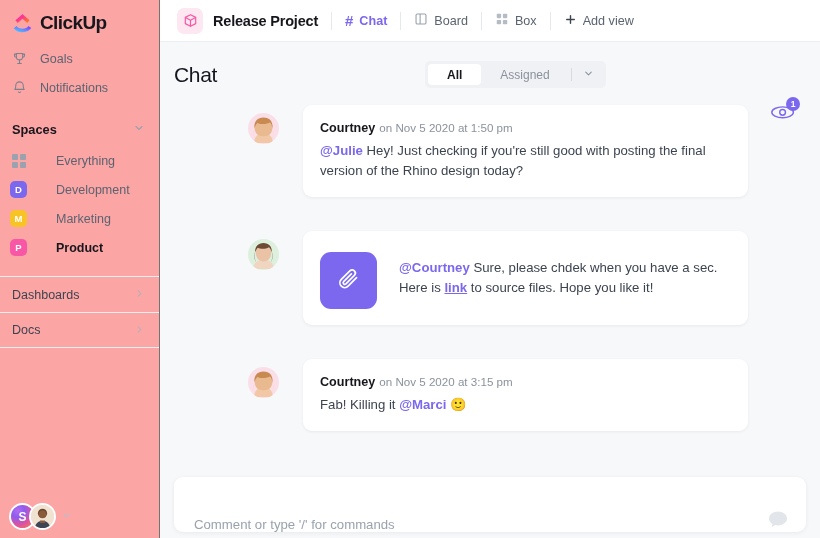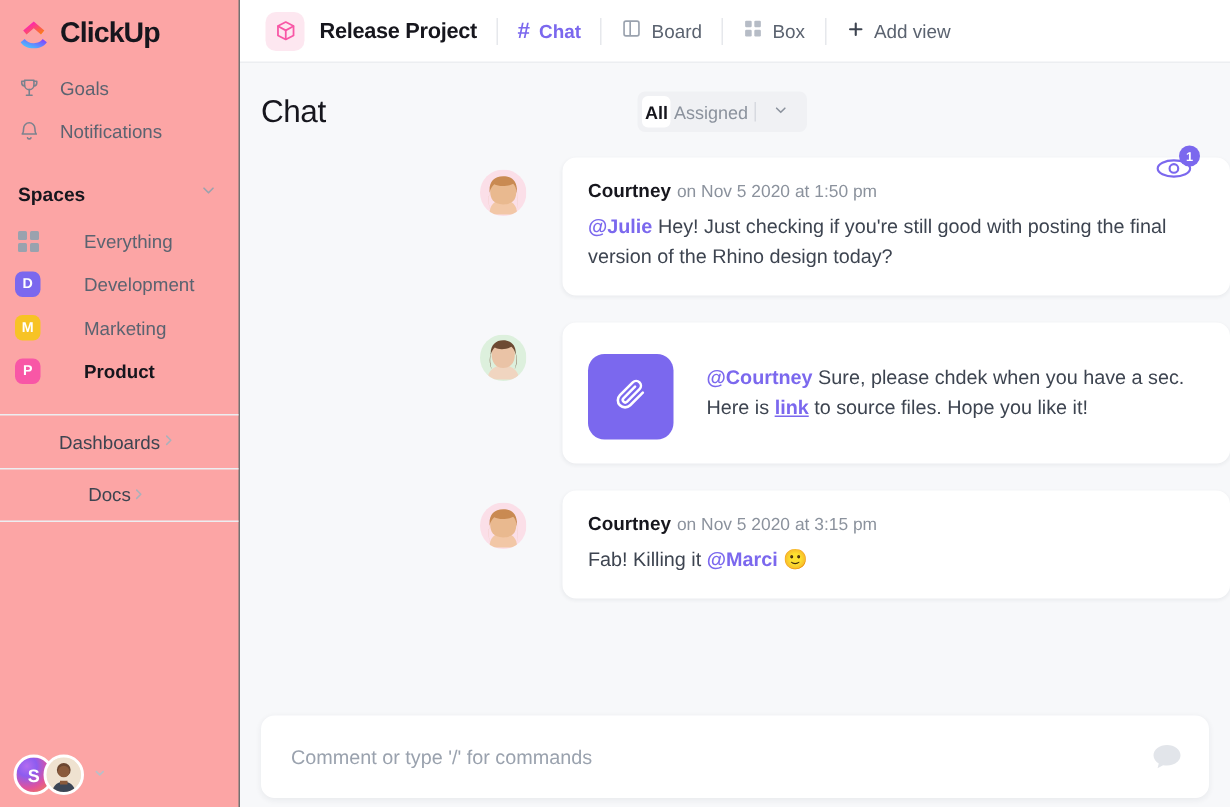--- a/index.html
+++ b/index.html
@@ -55,21 +55,21 @@
     display: flex; align-items: center; justify-content: center;
     font-size: 9.5px; font-weight: bold; color: #ffffff;
   }
   .grid-icon { width:17px; height:17px; flex:0 0 17px; display:grid;
     grid-template-columns: 6px 6px; grid-template-rows: 6px 6px; gap:2px;
     align-content:center; justify-content:center; }
   .grid-icon i { background:#9aa2ae; border-radius:1px; display:block; width:100%; height:100%; }
 
   .lower-nav { margin-top: 14px; }
   .lower-item {
-    display: flex; align-items: center; justify-content: center;
+    display: flex; align-items: center; justify-content: space-between;
     height: 36px; padding: 0 14px 0 5px;
     border-top: 1px solid #eceef1;
     cursor: pointer;
   }
   .lower-item:last-child { border-bottom: 1px solid #eceef1; }
   .lower-item .lbl { font-size: 12.5px; color: #3d4450; }
   .chev-r { color: #aab1bb; font-size: 12px; line-height: 1; }
 
   .sidebar-footer {
     position: absolute; left: 0; bottom: 8px;
@@ -122,40 +122,40 @@
     display: flex; align-items: center; padding: 21px 0 0 14px;
     position: relative;
   }
   .chat-title { font-size: 21px; color: #16161d; letter-spacing: -0.3px; }
   .filter-group {
     position: absolute; left: 265px; top: 19px;
     display: flex; align-items: center;
     background: #f0f1f4; border-radius: 5px; height: 27px; padding: 3px;
   }
   .fil-btn {
-    display:flex; align-items:center; height: 21px; padding: 0 2px;
+    display:flex; align-items:center; height: 21px; padding: 0 19px;
     font-size: 12px; border-radius: 4px; cursor: pointer; color:#8b929d;
   }
   .fil-btn.active { background: #ffffff; color: #16161d; font-weight: bold; }
   .fil-sep { width:1px; height:13px; background:#d7dae0; margin: 0 2px; }
   .fil-chev { padding: 0 9px; color:#8b929d; font-size: 11px; cursor:pointer; }
 
   .watch-wrap {
     position: absolute; right: 20px; top: 58px;
     width: 30px; height: 26px; cursor: pointer;
   }
   .watch-badge {
     position: absolute; right: 0px; top: -3px;
     width: 14px; height: 14px; border-radius: 50%;
     background: #7b68ee; color: #fff; font-size: 8.5px; font-weight: bold;
     display: flex; align-items: center; justify-content: center;
   }
 
   .msgs { padding: 18px 0 0 0; }
-  .msg-row { display: flex; align-items: flex-start; padding-left: 88px; margin-bottom: 18px; justify-content: flex-end; }
+  .msg-row { display: flex; align-items: flex-start; padding-left: 88px; margin-bottom: 34px; }
   .msg-avatar {
     width: 31px; height: 31px; border-radius: 50%; flex: 0 0 31px;
     margin-top: 8px; overflow: hidden; position: relative;
   }
   .msg-card {
     margin-left: 24px; width: 445px;
     background: #fff; border-radius: 9px;
     box-shadow: 0 1px 3px rgba(30,40,60,0.07);
     padding: 13px 17px 16px 17px;
   }
@@ -172,21 +172,21 @@
   }
   .attach-text { margin-left: 22px; font-size: 13.2px; line-height: 1.52; color: #3d4450; padding-top: 6px; }
 
   .composer-wrap {
     position: absolute; left: 0; right: 0; bottom: 0;
     padding: 0 14px 6px 14px;
   }
   .composer {
     height: 55px; background: #fff; border-radius: 9px;
     box-shadow: 0 1px 4px rgba(30,40,60,0.07);
-    display: flex; align-items: center; padding: 0 16px 0 20px; gap: 16px;
+    display: flex; align-items: flex-end; padding: 0 16px 0 20px; gap: 16px;
   }
   .composer .ph { flex: 1; font-size: 13.2px; color: #9aa2ae; }
   .bubble-icon { width: 24px; height: 24px; flex: 0 0 24px; }
 </style>
 </head>
 <body>
 
 <div class="app">
 
   <aside class="sidebar">

